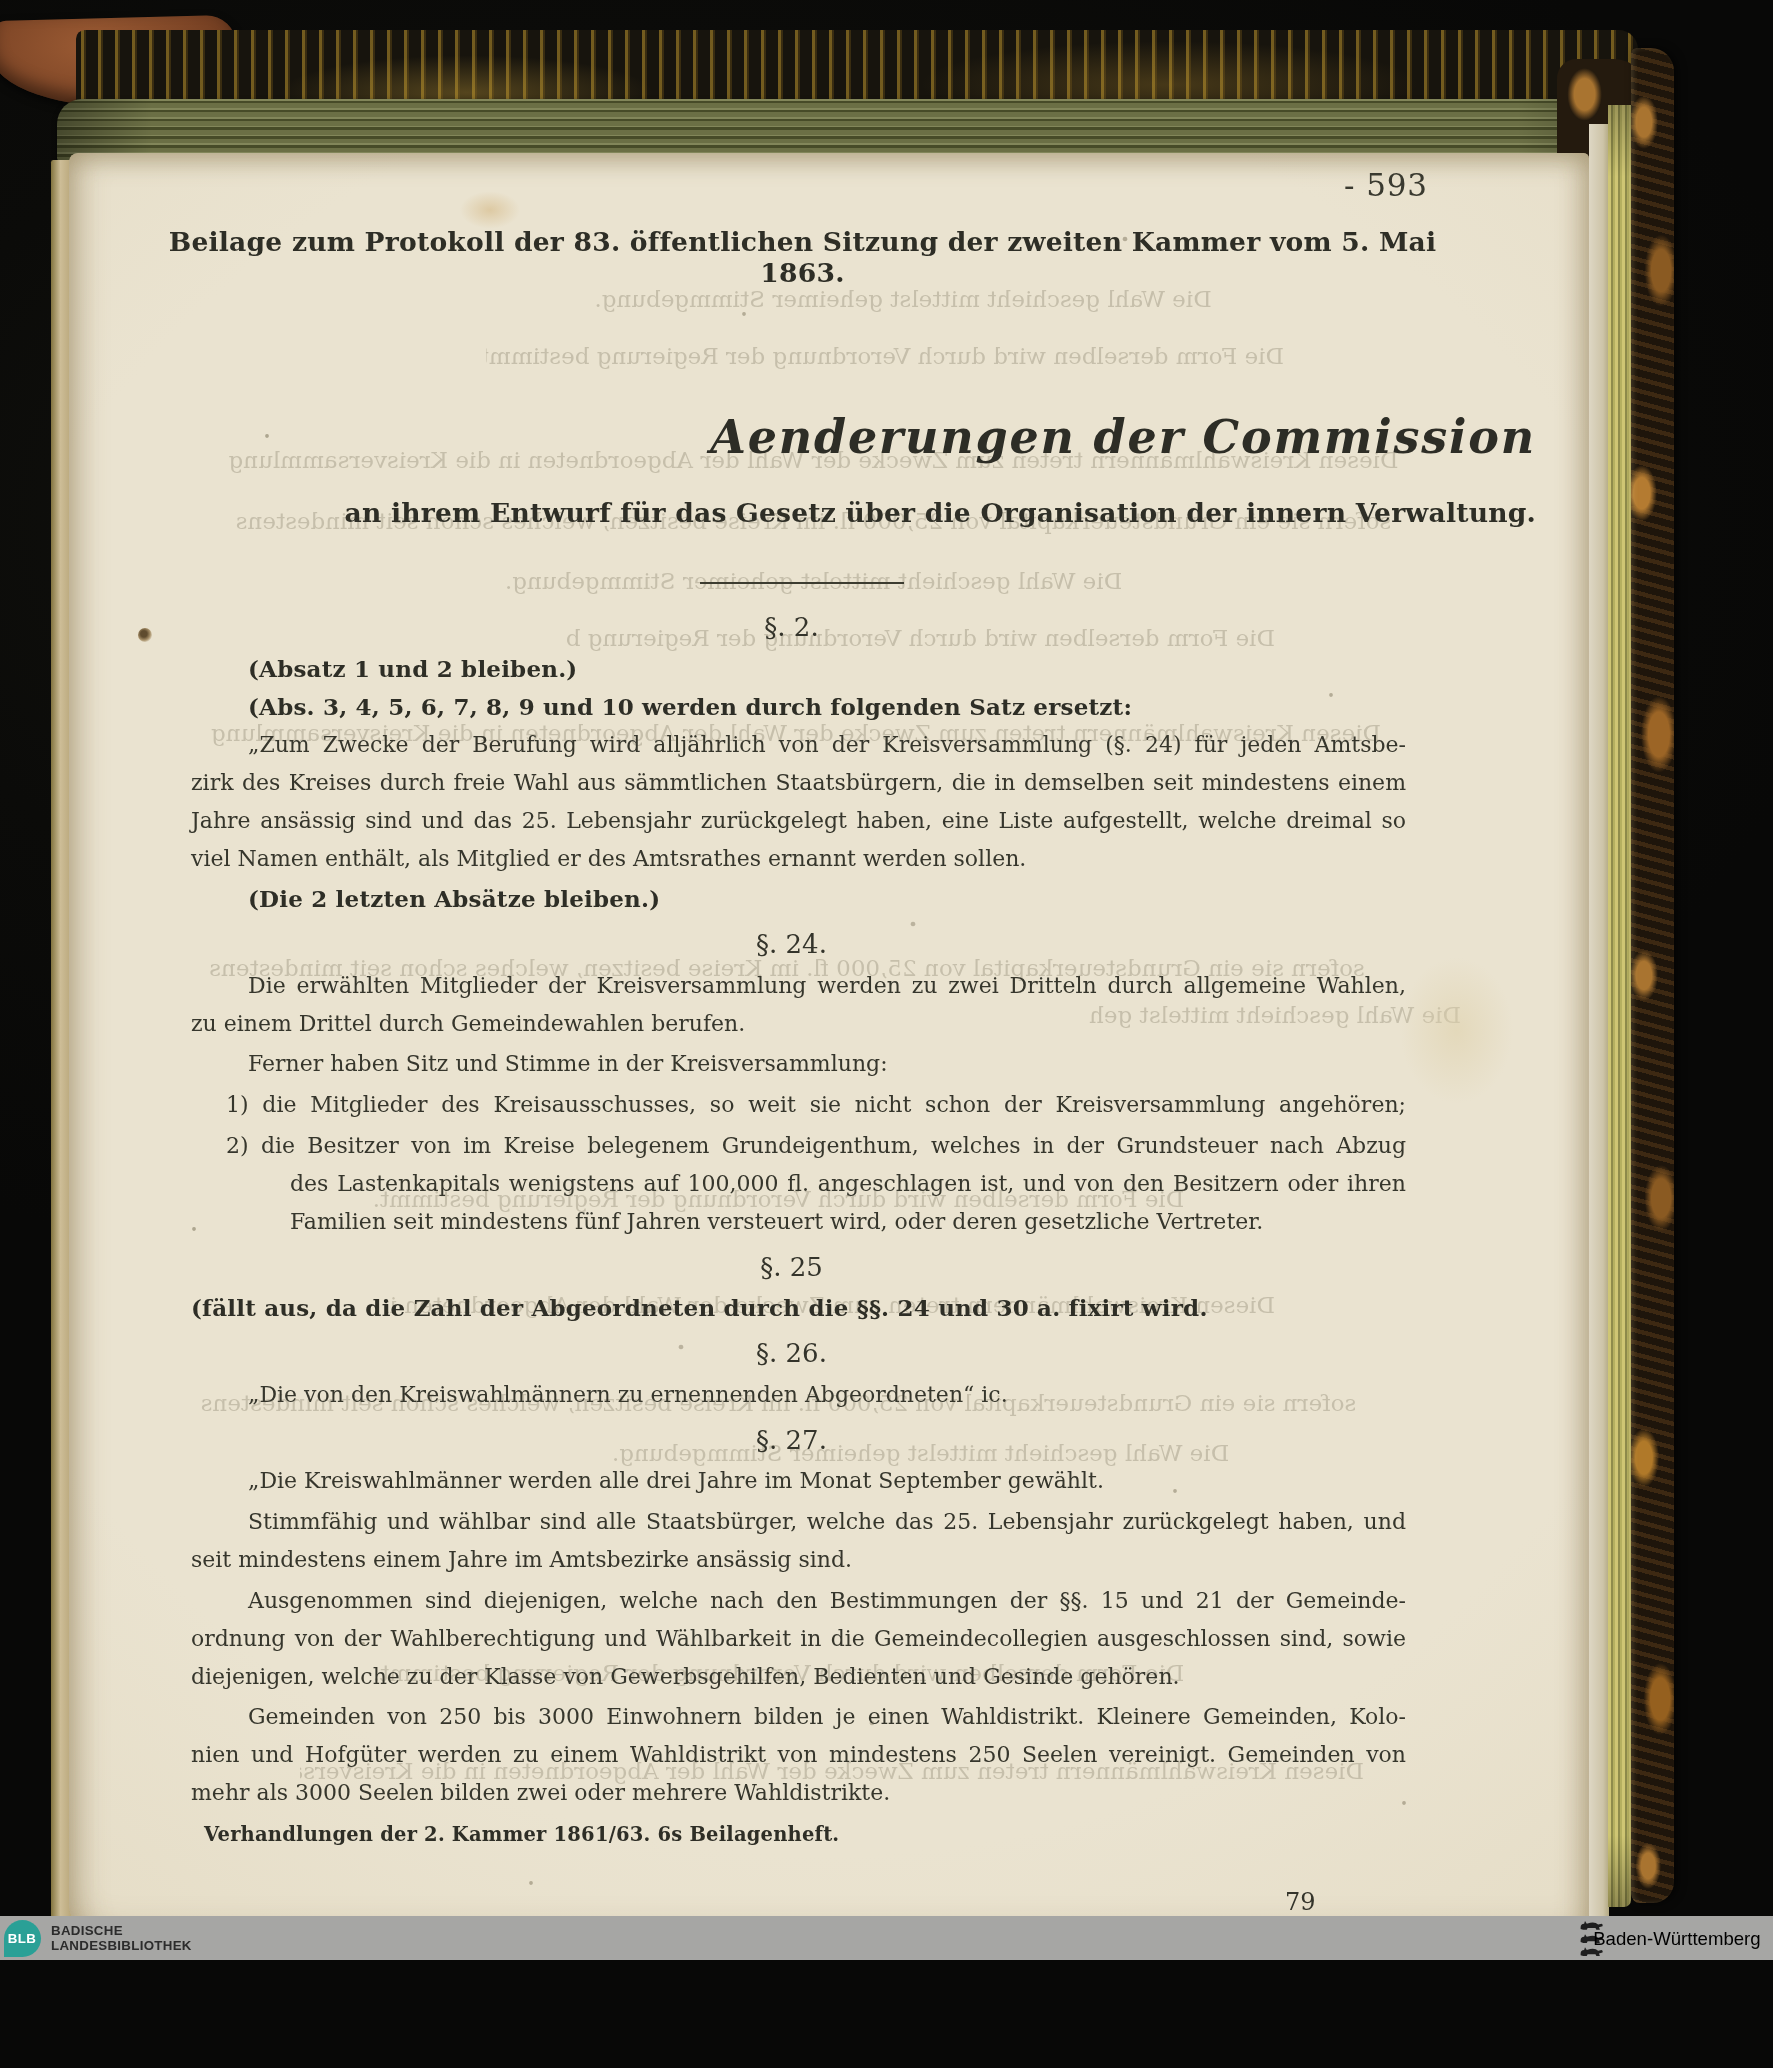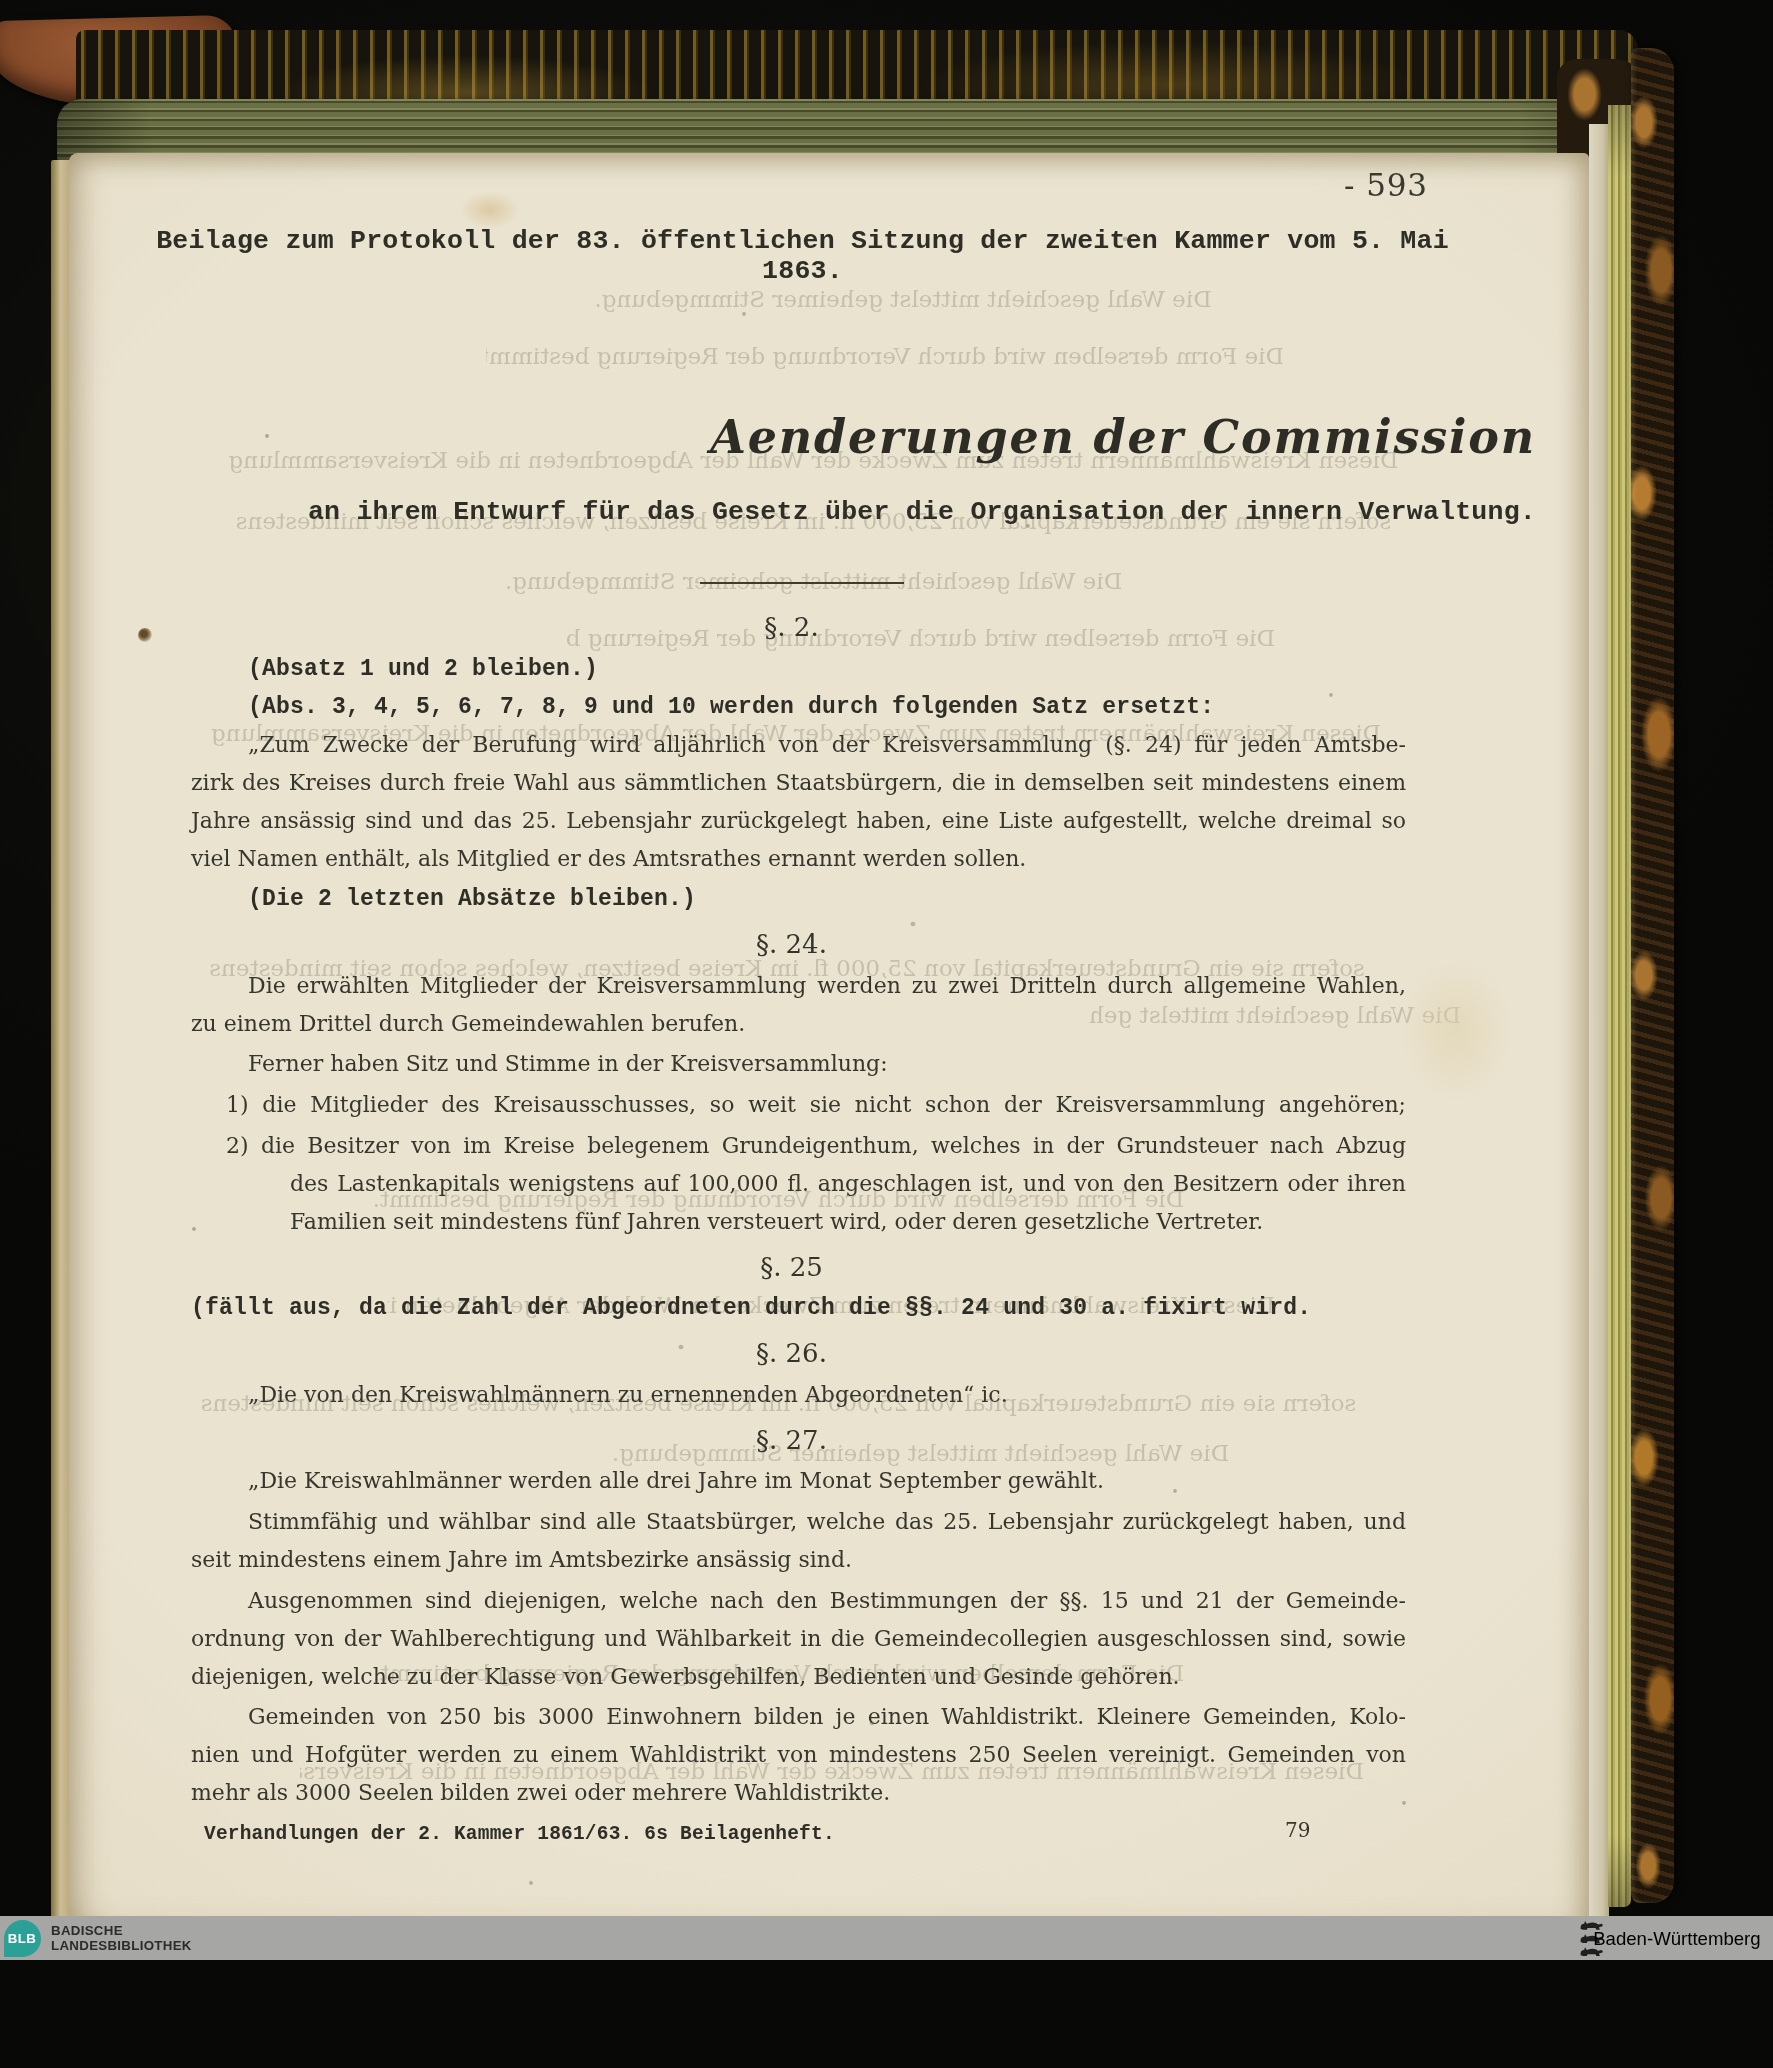--- a/index.html
+++ b/index.html
@@ -75,37 +75,37 @@
     box-shadow:197px 282px 0 0.9px rgba(100,90,65,.45), 674px 160px 0 0.9px rgba(100,90,65,.4),
       1055px 85px 0 1.3px rgba(100,90,65,.4), 356px 625px 0 0.9px rgba(100,90,65,.45),
       843px 770px 0 1.3px rgba(100,90,65,.35), 1261px 541px 0 0.9px rgba(100,90,65,.4),
       124px 1075px 0 0.9px rgba(100,90,65,.45), 611px 1193px 0 1.3px rgba(100,90,65,.35),
       1105px 1337px 0 0.9px rgba(100,90,65,.4), 293px 1490px 0 0.9px rgba(100,90,65,.45),
       802px 1569px 0 1.3px rgba(100,90,65,.35), 1334px 1649px 0 0.9px rgba(100,90,65,.4),
       461px 1729px 0 0.9px rgba(100,90,65,.4), 958px 372px 0 0.9px rgba(100,90,65,.4);}
   
   .pagenum{position:absolute;top:14px;right:161px;font-size:31px;letter-spacing:0.9px;color:#3a3a30;}
   .kopf{position:absolute;top:73px;left:53px;right:106px;text-align:center;font-size:26.6px;color:#30302a;}
-  .fraktur{font-weight:700;letter-spacing:0.2px;color:#2e2e26;font-family:Liberation Mono, monospace;}
+  .fraktur{font-weight:700;letter-spacing:0.2px;color:#2e2e26;}
   .title{position:absolute;top:257px;left:0;right:53px;text-align:right;
     font-size:46px;font-weight:700;letter-spacing:1.8px;color:#2d2d26;font-style:italic;}
   .subtitle{position:absolute;top:344px;left:0;right:53px;text-align:right;font-size:26.6px;}
   .rule{position:absolute;top:429px;left:631px;width:204px;border-top:2.7px solid #3c3c30;}
   .textblock{position:absolute;left:108px;top:448px;width:1229px;font-size:22px;line-height:38px;}
   .shead{text-align:center;font-size:26px;margin:7px 0 3.5px 0;color:#34342b;}
   .para{margin:0 0 2.7px 0;}
   .line{text-align:left;white-space:normal;}
   .line.just{text-align:justify;text-align-last:justify;}
   .ind0{margin-left:14px;}
   .ind1{text-indent:71px;}
   .ind2{margin-left:49px;}
   .ind3{margin-left:113px;}
   .line.fraktur{font-size:23px;}
   .footer-cite{position:absolute;left:135px;top:1670px;font-size:19.5px;}
-  .footer-num{position:absolute;left:1216px;top:1665px;font-size:20px;color:#34342b;}
+  .footer-num{position:absolute;left:1216px;top:1735px;font-size:24px;color:#34342b;}
   
   .ghost{position:absolute;transform:scaleX(-1);color:#7d7660;opacity:.32;
     filter:blur(0.6px);font-size:23px;white-space:nowrap;overflow:hidden;text-align:center;}
   
   .bar{position:absolute;left:0;right:0;top:1916px;height:44px;background:#a6a6a4;
     font-family:"Liberation Sans","DejaVu Sans",sans-serif;}
   .blb-logo{position:absolute;left:3.5px;top:3.5px;width:37px;height:37px;background:#2aa096;
     border-radius:18.6px 18.6px 18.6px 0;display:flex;align-items:center;justify-content:center;}
   .blb-logo span{color:#ffffff;font-weight:700;font-size:13.3px;letter-spacing:0.4px;}
   .blb-text{position:absolute;left:51px;top:7px;font-weight:700;font-size:13.3px;line-height:15px;

